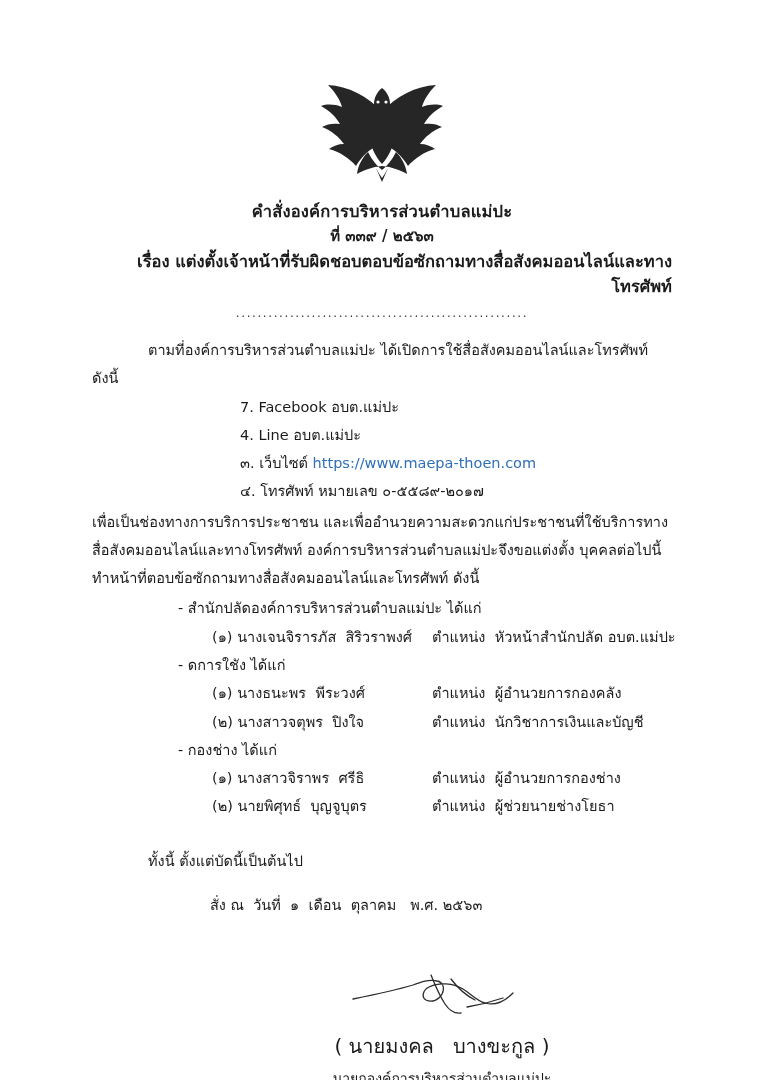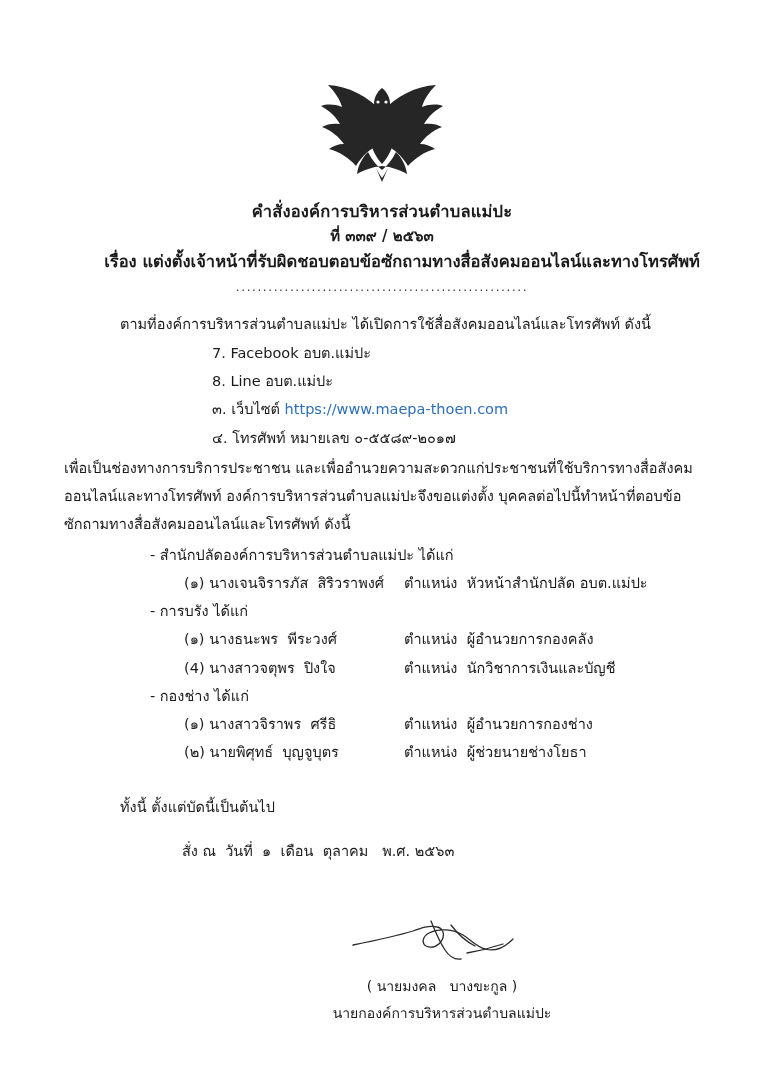--- a/index.html
+++ b/index.html
@@ -13,21 +13,21 @@
     font-family: "DejaVu Sans", "Liberation Sans", sans-serif;
     color: #1a1a1a;
     position: relative;
     overflow: hidden;
   }
   .page {
     width: 764px;
     height: 1028px;
     position: relative;
     box-sizing: border-box;
-    padding: 0 64px;
+    padding: 0 92px;
   }
 
   
   .emblem-wrap {
     padding-top: 78px;
     display: flex;
     justify-content: center;
   }
   .emblem {
     width: 132px;
@@ -139,21 +139,21 @@
     margin-top: 50px;
     text-align: center;
   }
   .sig-svg {
     display: block;
     margin: 0 auto;
     width: 190px;
     height: 52px;
   }
   .sig-name {
-    font-size: 14px;
+    font-size: 20px;
     line-height: 1.9;
     margin-top: 6px;
     white-space: pre;
   }
   .sig-title {
     font-size: 14px;
     line-height: 1.9;
     white-space: pre;
   }
   .sig-block {
@@ -193,45 +193,45 @@
     <div class="line3">เรื่อง  แต่งตั้งเจ้าหน้าที่รับผิดชอบตอบข้อซักถามทางสื่อสังคมออนไลน์และทางโทรศัพท์</div>
   </div>
   <div class="dots">......................................................</div>
 
   <div class="body">
 
     <p class="para indent">ตามที่องค์การบริหารส่วนตำบลแม่ปะ ได้เปิดการใช้สื่อสังคมออนไลน์และโทรศัพท์ ดังนี้</p>
 
     <ul class="list">
       <li>7. Facebook อบต.แม่ปะ</li>
-      <li>8. Line อบต.แม่ปะ</li>
+      <li>4. Line อบต.แม่ปะ</li>
       <li><span>๓. เว็บไซต์ </span><a class="link" href="#">https://www.maepa-thoen.com</a></li>
       <li>๔. โทรศัพท์ หมายเลข ๐-๕๕๘๙-๒๐๑๗</li>
     </ul>
 
     <p class="para flow">เพื่อเป็นช่องทางการบริการประชาชน และเพื่ออำนวยความสะดวกแก่ประชาชนที่ใช้บริการทางสื่อสังคมออนไลน์และทางโทรศัพท์ องค์การบริหารส่วนตำบลแม่ปะจึงขอแต่งตั้ง บุคคลต่อไปนี้ทำหน้าที่ตอบข้อซักถามทางสื่อสังคมออนไลน์และโทรศัพท์ ดังนี้</p>
 
     <div class="groups">
 
       <div class="group">
         <div class="group-title">- สำนักปลัดองค์การบริหารส่วนตำบลแม่ปะ ได้แก่</div>
         <div class="person-row">
           <span class="person-name">(๑) นางเจนจิรารภัส  สิริวราพงศ์</span>
           <span class="person-pos">ตำแหน่ง  หัวหน้าสำนักปลัด อบต.แม่ปะ</span>
         </div>
       </div>
 
       <div class="group">
-        <div class="group-title">- การบรัง ได้แก่</div>
+        <div class="group-title">- ดการใชัง ได้แก่</div>
         <div class="person-row">
           <span class="person-name">(๑) นางธนะพร  พีระวงศ์</span>
           <span class="person-pos">ตำแหน่ง  ผู้อำนวยการกองคลัง</span>
         </div>
         <div class="person-row">
-          <span class="person-name">(4) นางสาวจตุพร  ปิงใจ</span>
+          <span class="person-name">(๒) นางสาวจตุพร  ปิงใจ</span>
           <span class="person-pos">ตำแหน่ง  นักวิชาการเงินและบัญชี</span>
         </div>
       </div>
 
       <div class="group">
         <div class="group-title">- กองช่าง ได้แก่</div>
         <div class="person-row">
           <span class="person-name">(๑) นางสาวจิราพร  ศรีธิ</span>
           <span class="person-pos">ตำแหน่ง  ผู้อำนวยการกองช่าง</span>
         </div>

